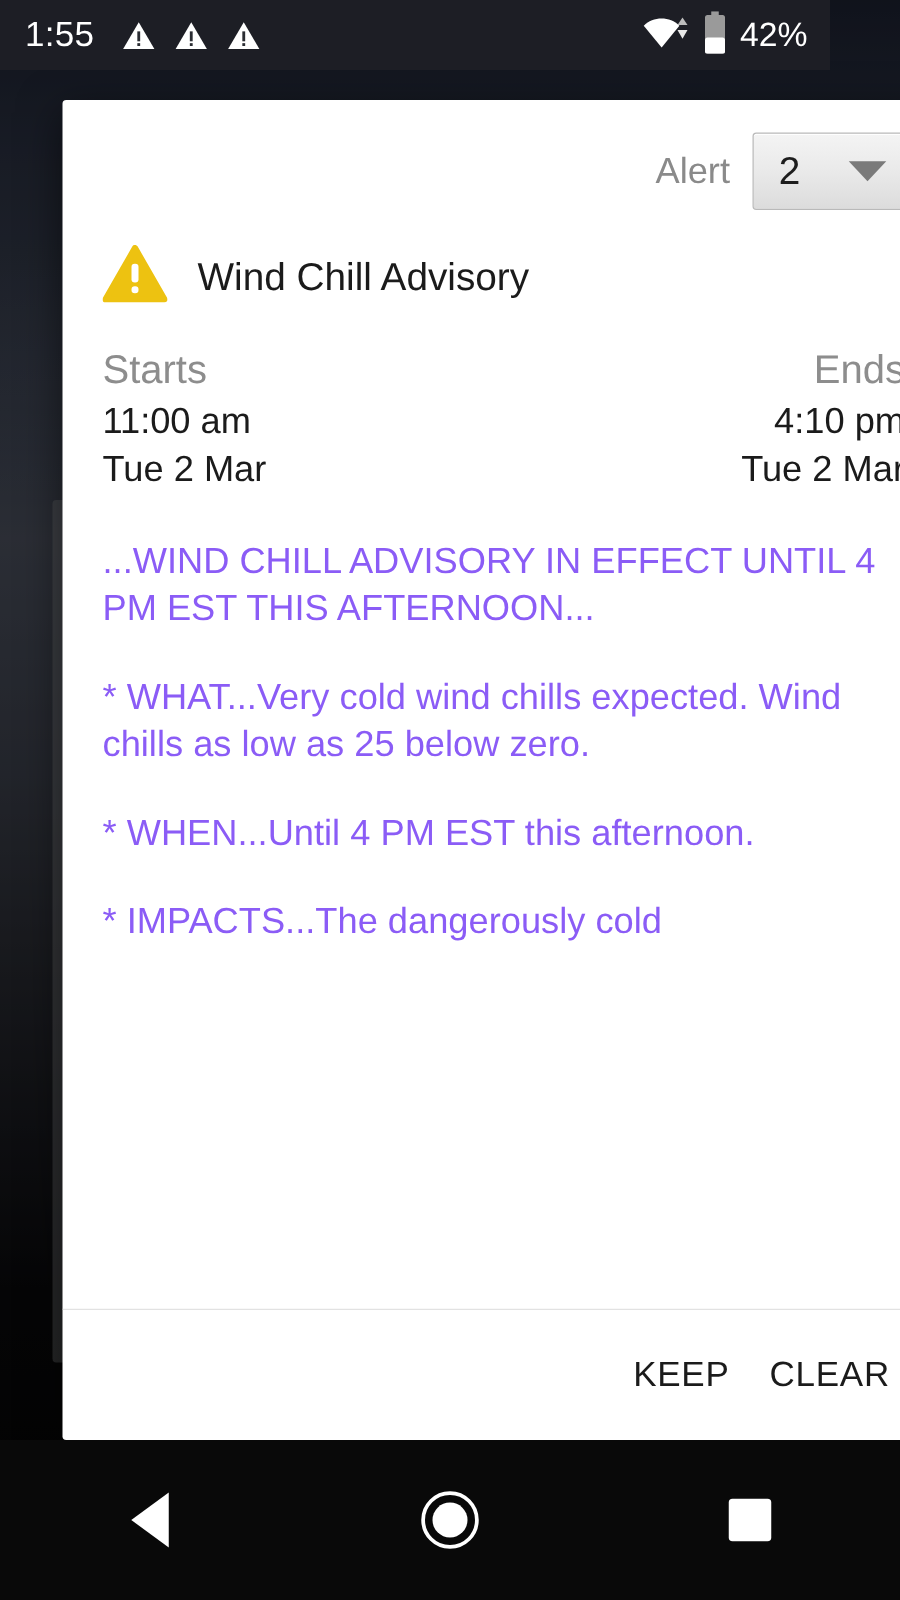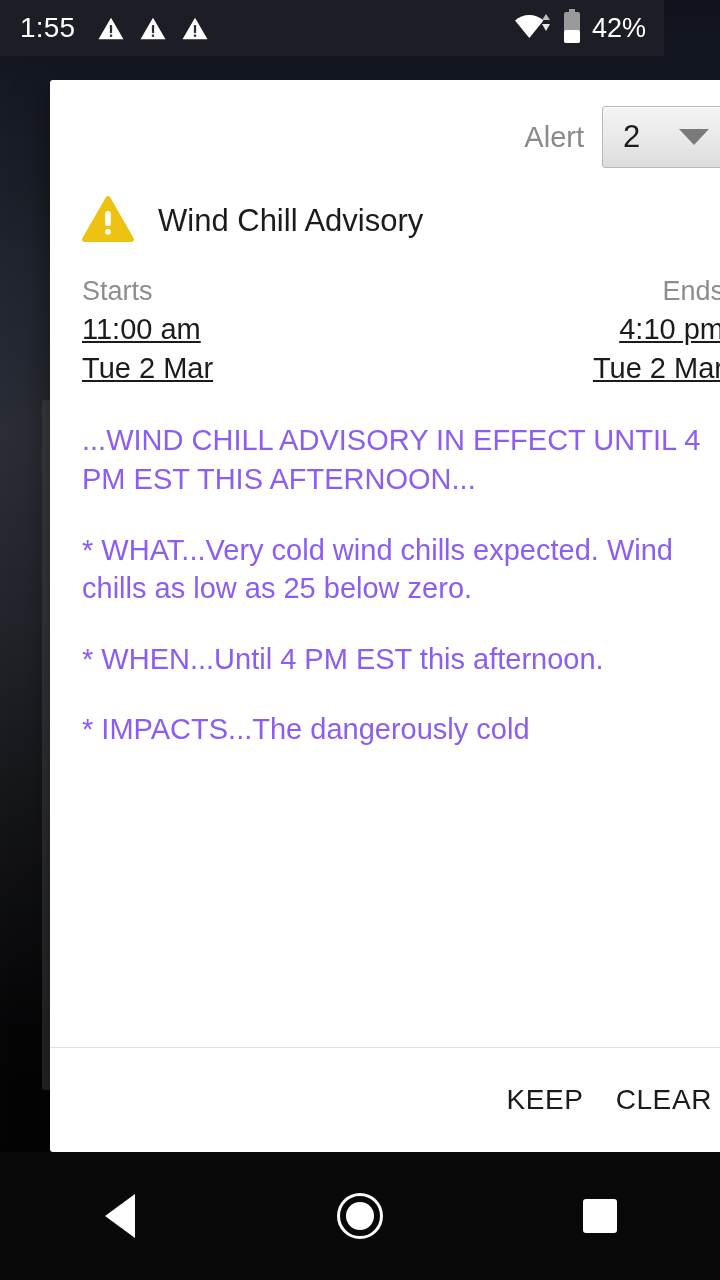--- a/index.html
+++ b/index.html
@@ -107,22 +107,22 @@
     gap:24px;
   }
   #alert-title{ font-size:31px; color:#1b1b1b; }
 
   
   #times{
     display:flex; padding:26px 30px 0 32px;
   }
   .time-col{ flex:1; }
   .time-col.right{ text-align:right; }
-  .time-head{ font-size:27px; color:#8d8d8d; line-height:1.42; }
-  .time-val{ font-size:29px; color:#1b1b1b; line-height:1.33;text-decoration:underline; }
+  .time-head{ font-size:32px; color:#8d8d8d; line-height:1.42; }
+  .time-val{ font-size:29px; color:#1b1b1b; line-height:1.33; }
 
   
   #alert-body{
     flex:1;
     padding:34px 30px 0 32px;
     overflow:hidden;
   }
   #alert-body p{
     font-size:29px;
     line-height:1.33;

